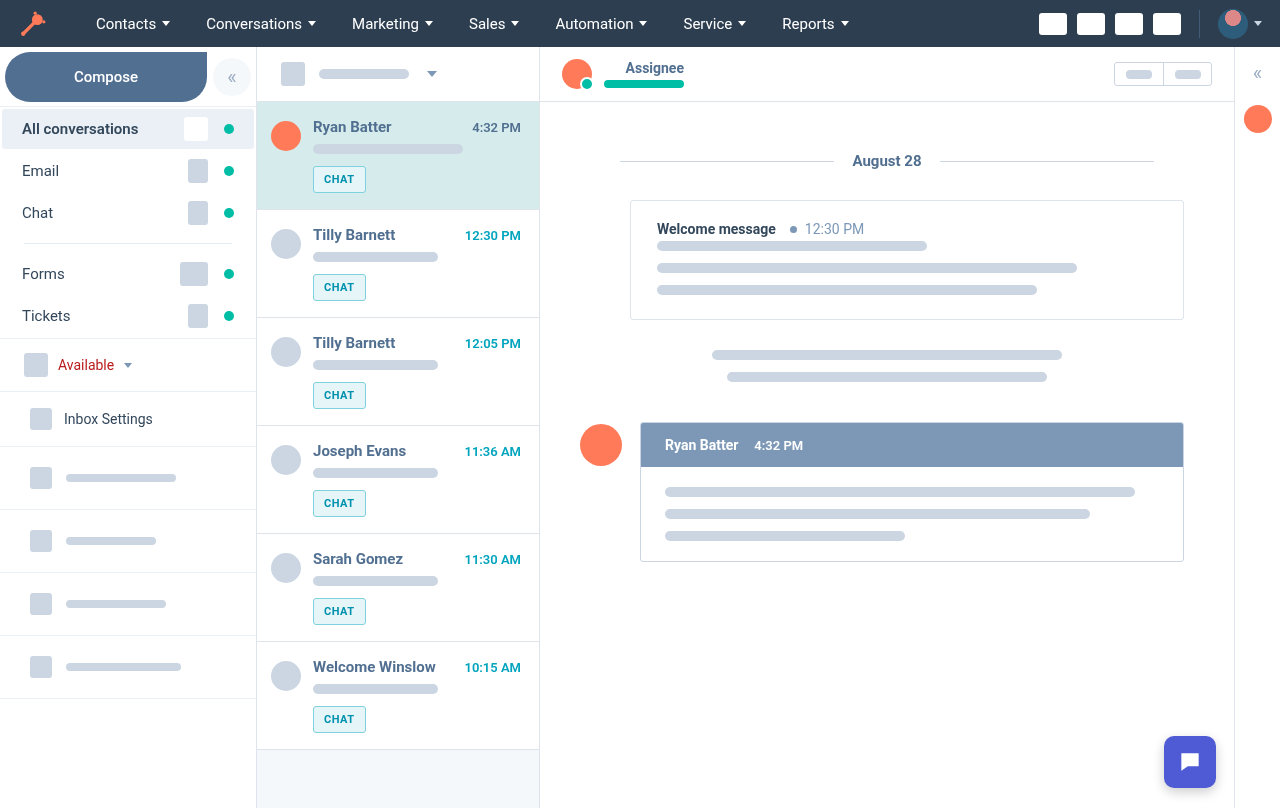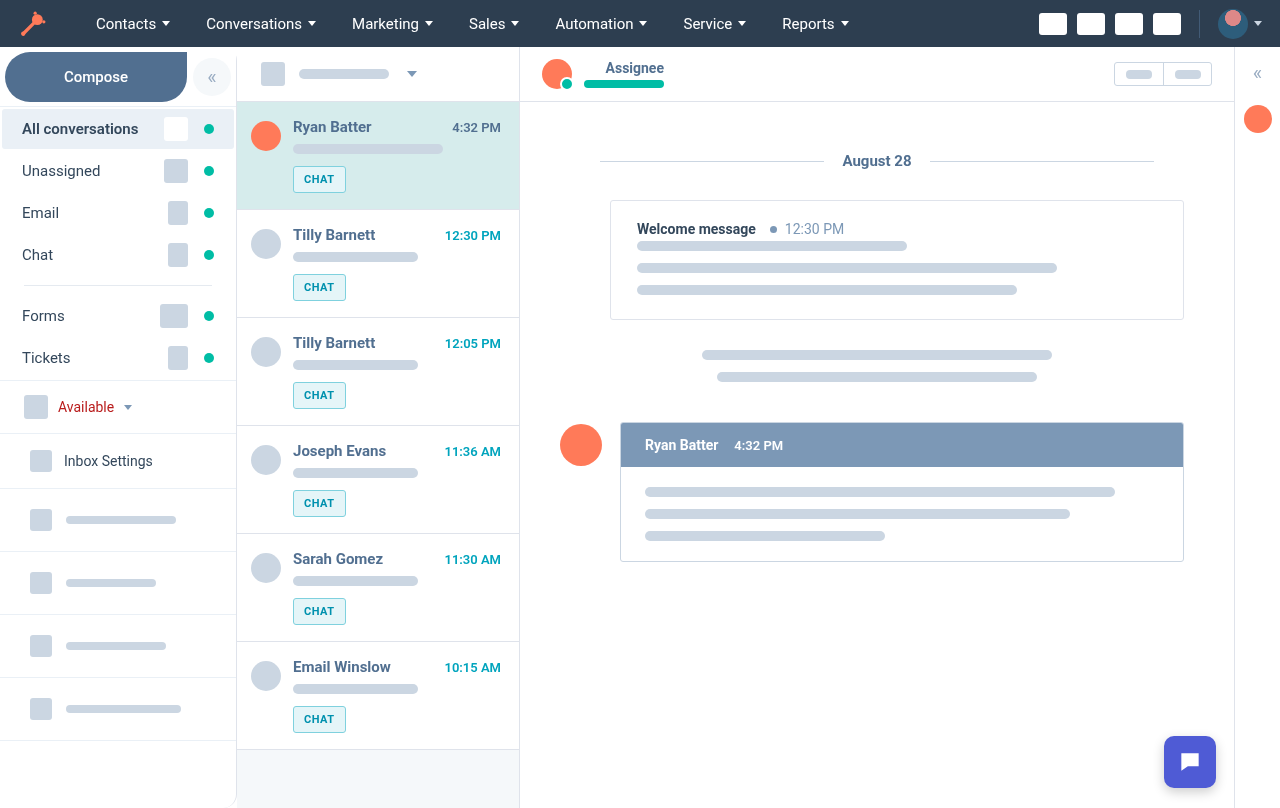--- a/index.html
+++ b/index.html
@@ -16,21 +16,21 @@
 .topbtn { width: 28px; height: 22px; background: #fff; border-radius: 3px; }
 .nav-divider { width: 1px; height: 28px; background: #425b76; margin: 0 8px; }
 .avatar { width: 30px; height: 30px; border-radius: 50%; background: radial-gradient(circle at 50% 30%, #d88 0 30%, #2d5d7b 32% 100%); }
 .avatar-wrap { display:flex; align-items:center; gap:6px;}
 .avatar-wrap .caret{border-top-color:#cbd6e2;}
 
 
 .app { display: flex; height: calc(808px - 47px); }
 
 
-.sidebar { width: 237px; background: #fff; border-right: 1px solid #dfe3eb; display: flex; flex-direction: column; border-radius: 14px; }
+.sidebar { width: 257px; background: #fff; border-right: 1px solid #dfe3eb; display: flex; flex-direction: column; }
 .compose-row { height: 60px; background: #fff; display: flex; align-items: center; padding: 5px 5px 5px 5px; border-bottom: 1px solid #eaf0f6; }
 .compose-btn { flex: 1; height: 50px; background: #516f90; color: #fff; border-radius: 25px 0 25px 25px; display: flex; align-items: center; justify-content: center; font-size: 15px; font-weight: 500; margin-right: 6px; }
 .collapse-btn { width: 38px; height: 38px; border-radius: 50%; background: #f5f8fa; display: flex; align-items: center; justify-content: center; color: #7c98b6; }
 .chev-left-dbl::before { content: '«'; font-size: 20px; line-height: 1; color: #99acc2; }
 
 .filter-list { padding: 0; }
 .filter-item { display: flex; align-items: center; padding: 8px 20px; height: 40px; border-radius: 3px; margin: 2px 2px; }
 .filter-item.active { background: #eaf0f6; }
 .filter-label { flex: 1; color: #33475b; font-size: 15px; }
 .filter-item.active .filter-label { font-weight: 600; }
@@ -182,25 +182,20 @@
         </div>
     </div>
 
     <div class="filter-list">
       <div class="filter-item active">
         <span class="filter-label">All conversations</span>
         <span class="filter-box white"></span>
         <span class="filter-dot"></span>
       </div>
       <div class="filter-item">
-        <span class="filter-label">Unassigned</span>
-        <span class="filter-box"></span>
-        <span class="filter-dot"></span>
-      </div>
-      <div class="filter-item">
         <span class="filter-label">Email</span>
         <span class="filter-box" style="width:20px"></span>
         <span class="filter-dot"></span>
       </div>
       <div class="filter-item">
         <span class="filter-label">Chat</span>
         <span class="filter-box" style="width:20px"></span>
         <span class="filter-dot"></span>
       </div>
       <hr class="filter-divider">
@@ -306,21 +301,21 @@
         <span class="conv-time teal"><span class="conv-dot"></span>11:30 AM</span>
       </div>
       <div class="conv-preview" style="width:125px"></div>
       <span class="chat-badge">CHAT</span>
     </div>
         </div>
         <div class="conv-item">
     <div class="conv-avatar "></div>
     <div class="conv-body">
       <div class="conv-header">
-        <span class="conv-name">Email Winslow</span>
+        <span class="conv-name">Welcome Winslow</span>
         <span class="conv-time teal"><span class="conv-dot"></span>10:15 AM</span>
       </div>
       <div class="conv-preview" style="width:125px"></div>
       <span class="chat-badge">CHAT</span>
     </div>
         </div>
       </div>
   </div>
 
   <div class="thread">

